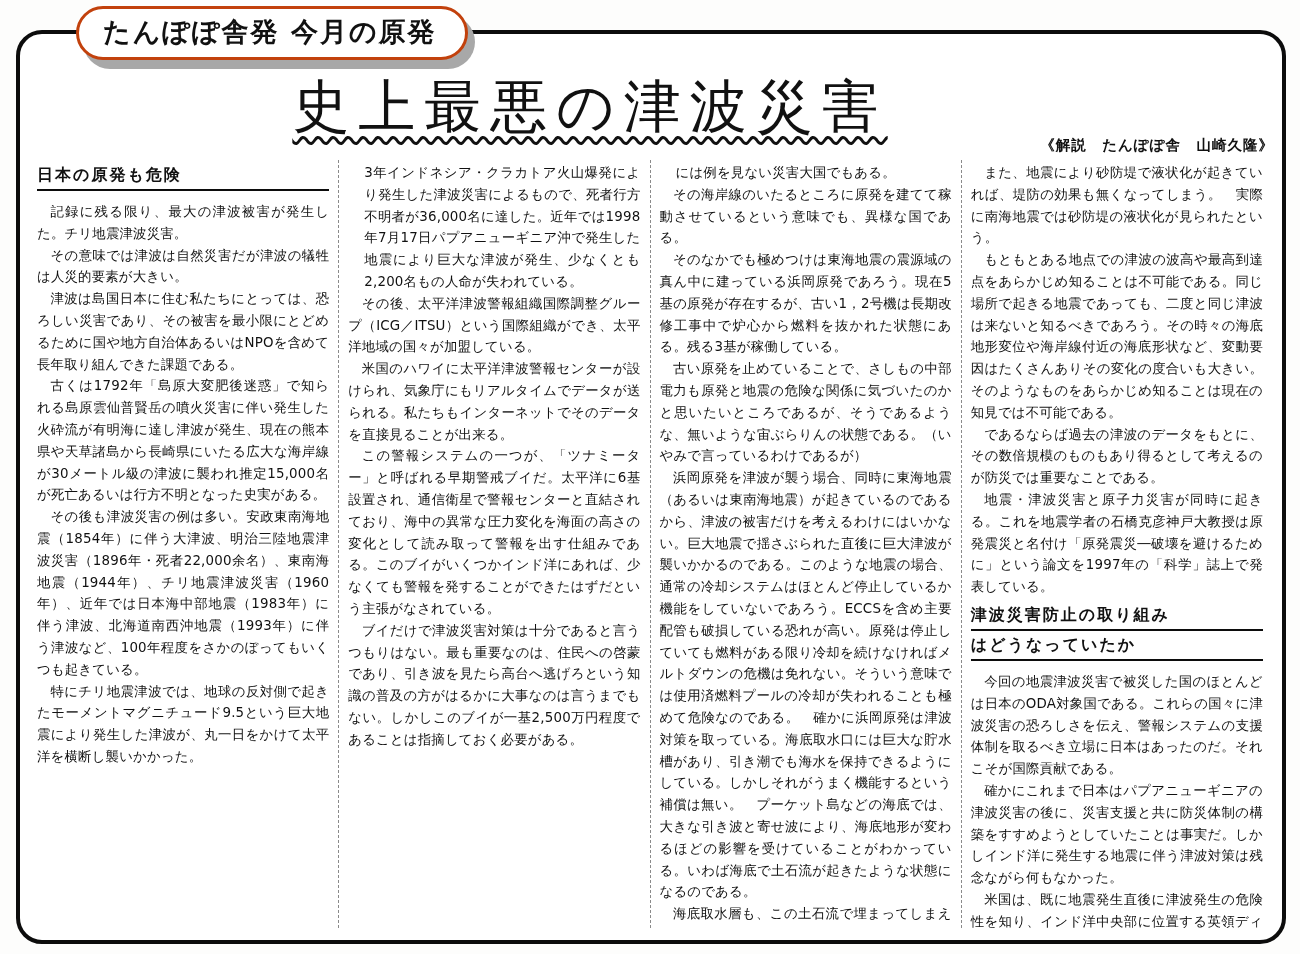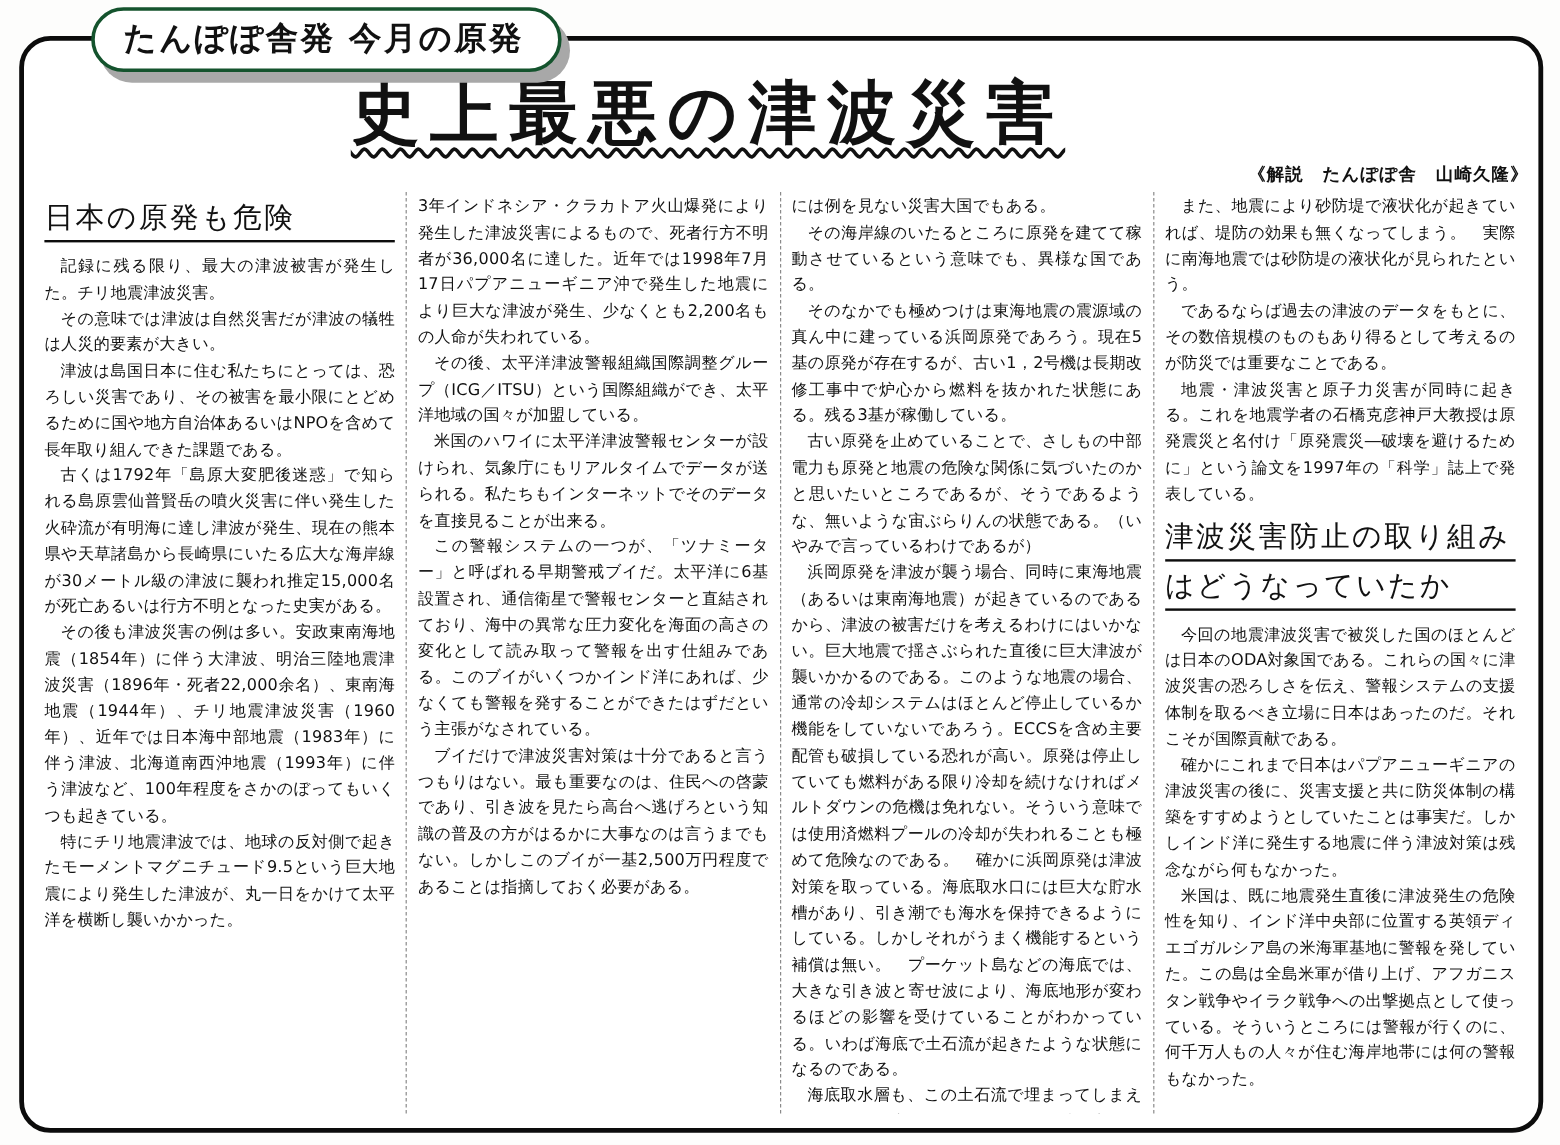--- a/index.html
+++ b/index.html
@@ -11,33 +11,33 @@
   }
   .page{position:absolute;inset:0;background:#fdfdfc;}
   
   .frame{
     position:absolute;left:16px;top:30px;width:1262px;height:906px;
     border:4px solid #0c0c0c;border-radius:26px;background:#fff;
   }
   
   .ribbon{
     position:absolute;left:76px;top:6px;z-index:3;
-    background:#fff;border:3px solid #14532d;border-radius:28px;
+    background:#fff;border:3px solid #c2410c;border-radius:28px;
     padding:5px 28px 7px 24px;
     font-size:27px;font-weight:bold;letter-spacing:2px;white-space:nowrap;
     box-shadow:7px 9px 0 #a8a8a8;
   }
   
   .title-wrap{
     position:absolute;left:240px;top:62px;width:700px;z-index:2;
     text-align:center;
   }
   .title{
-    margin:0;display:inline-block;
-    font-size:57px;font-weight:700;letter-spacing:9px;line-height:1.15;
+    margin:12px;display:inline-block;
+    font-size:57px;font-weight:400;letter-spacing:9px;line-height:1.15;
     text-decoration:underline;
     text-decoration-style:wavy;
     text-decoration-thickness:3px;
     text-underline-offset:10px;
   }
   .byline{
     position:absolute;left:1006px;top:136px;width:268px;z-index:2;
     text-align:right;font-size:14.5px;font-weight:bold;letter-spacing:1px;
     white-space:nowrap;
   }
@@ -48,25 +48,25 @@
   }
   .col{
     flex:1 1 0;padding:2px 9px 0 9px;overflow:hidden;
   }
   .col + .col{border-left:1px dashed #8a8a8a;}
   .para{
     margin:0;font-size:13.4px;line-height:21.8px;
     text-align:justify;text-indent:1em;
     letter-spacing:0.2px;
   }
-  .para.cont{text-indent:0;}
+  .para.cont{text-indent:0;margin-left:16px;}
   .col-heading{margin:6px 0 10px 0;}
   .col-heading.first{margin-top:2px;}
   .heading-line{
-    font-size:24px;font-weight:normal;letter-spacing:2px;
+    font-size:16px;font-weight:bold;letter-spacing:2px;
     border-bottom:2px solid #0c0c0c;
     padding:1px 0 3px 0;margin-bottom:3px;
   }
 </style>
 </head>
 <body>
 
 <div class="page">
 
   <div class="frame"></div>
@@ -103,20 +103,21 @@
     <div class="col">
         <p class="para cont">には例を見ない災害大国でもある。</p>
         <p class="para">その海岸線のいたるところに原発を建てて稼動させているという意味でも、異様な国である。</p>
         <p class="para">そのなかでも極めつけは東海地震の震源域の真ん中に建っている浜岡原発であろう。現在5基の原発が存在するが、古い1，2号機は長期改修工事中で炉心から燃料を抜かれた状態にある。残る3基が稼働している。</p>
         <p class="para">古い原発を止めていることで、さしもの中部電力も原発と地震の危険な関係に気づいたのかと思いたいところであるが、そうであるような、無いような宙ぶらりんの状態である。（いやみで言っているわけであるが）</p>
         <p class="para">浜岡原発を津波が襲う場合、同時に東海地震（あるいは東南海地震）が起きているのであるから、津波の被害だけを考えるわけにはいかない。巨大地震で揺さぶられた直後に巨大津波が襲いかかるのである。このような地震の場合、通常の冷却システムはほとんど停止しているか機能をしていないであろう。ECCSを含め主要配管も破損している恐れが高い。原発は停止していても燃料がある限り冷却を続けなければメルトダウンの危機は免れない。そういう意味では使用済燃料プールの冷却が失われることも極めて危険なのである。　確かに浜岡原発は津波対策を取っている。海底取水口には巨大な貯水槽があり、引き潮でも海水を保持できるようにしている。しかしそれがうまく機能するという補償は無い。　プーケット島などの海底では、大きな引き波と寄せ波により、海底地形が変わるほどの影響を受けていることがわかっている。いわば海底で土石流が起きたような状態になるのである。</p>
         <p class="para">海底取水層も、この土石流で埋まってしまえば何の役にも立たないであろう。一端閉塞してしまえば回復は見込めない。</p>
       </div>
     <div class="col">
         <p class="para">また、地震により砂防堤で液状化が起きていれば、堤防の効果も無くなってしまう。　実際に南海地震では砂防堤の液状化が見られたという。</p>
+        <p class="para">もともとある地点での津波の波高や最高到達点をあらかじめ知ることは不可能である。同じ場所で起きる地震であっても、二度と同じ津波は来ないと知るべきであろう。その時々の海底地形変位や海岸線付近の海底形状など、変動要因はたくさんありその変化の度合いも大きい。そのようなものをあらかじめ知ることは現在の知見では不可能である。</p>
         <p class="para">であるならば過去の津波のデータをもとに、その数倍規模のものもあり得るとして考えるのが防災では重要なことである。</p>
         <p class="para">地震・津波災害と原子力災害が同時に起きる。これを地震学者の石橋克彦神戸大教授は原発震災と名付け「原発震災―破壊を避けるために」という論文を1997年の「科学」誌上で発表している。</p>
         <div class="col-heading">
           <div class="heading-line">津波災害防止の取り組み</div>
           <div class="heading-line">はどうなっていたか</div>
         </div>
         <p class="para">今回の地震津波災害で被災した国のほとんどは日本のODA対象国である。これらの国々に津波災害の恐ろしさを伝え、警報システムの支援体制を取るべき立場に日本はあったのだ。それこそが国際貢献である。</p>
         <p class="para">確かにこれまで日本はパプアニューギニアの津波災害の後に、災害支援と共に防災体制の構築をすすめようとしていたことは事実だ。しかしインド洋に発生する地震に伴う津波対策は残念ながら何もなかった。</p>
         <p class="para">米国は、既に地震発生直後に津波発生の危険性を知り、インド洋中央部に位置する英領ディエゴガルシア島の米海軍基地に警報を発していた。この島は全島米軍が借り上げ、アフガニスタン戦争やイラク戦争への出撃拠点として使っている。そういうところには警報が行くのに、何千万人もの人々が住む海岸地帯には何の警報もなかった。</p>
       </div>

